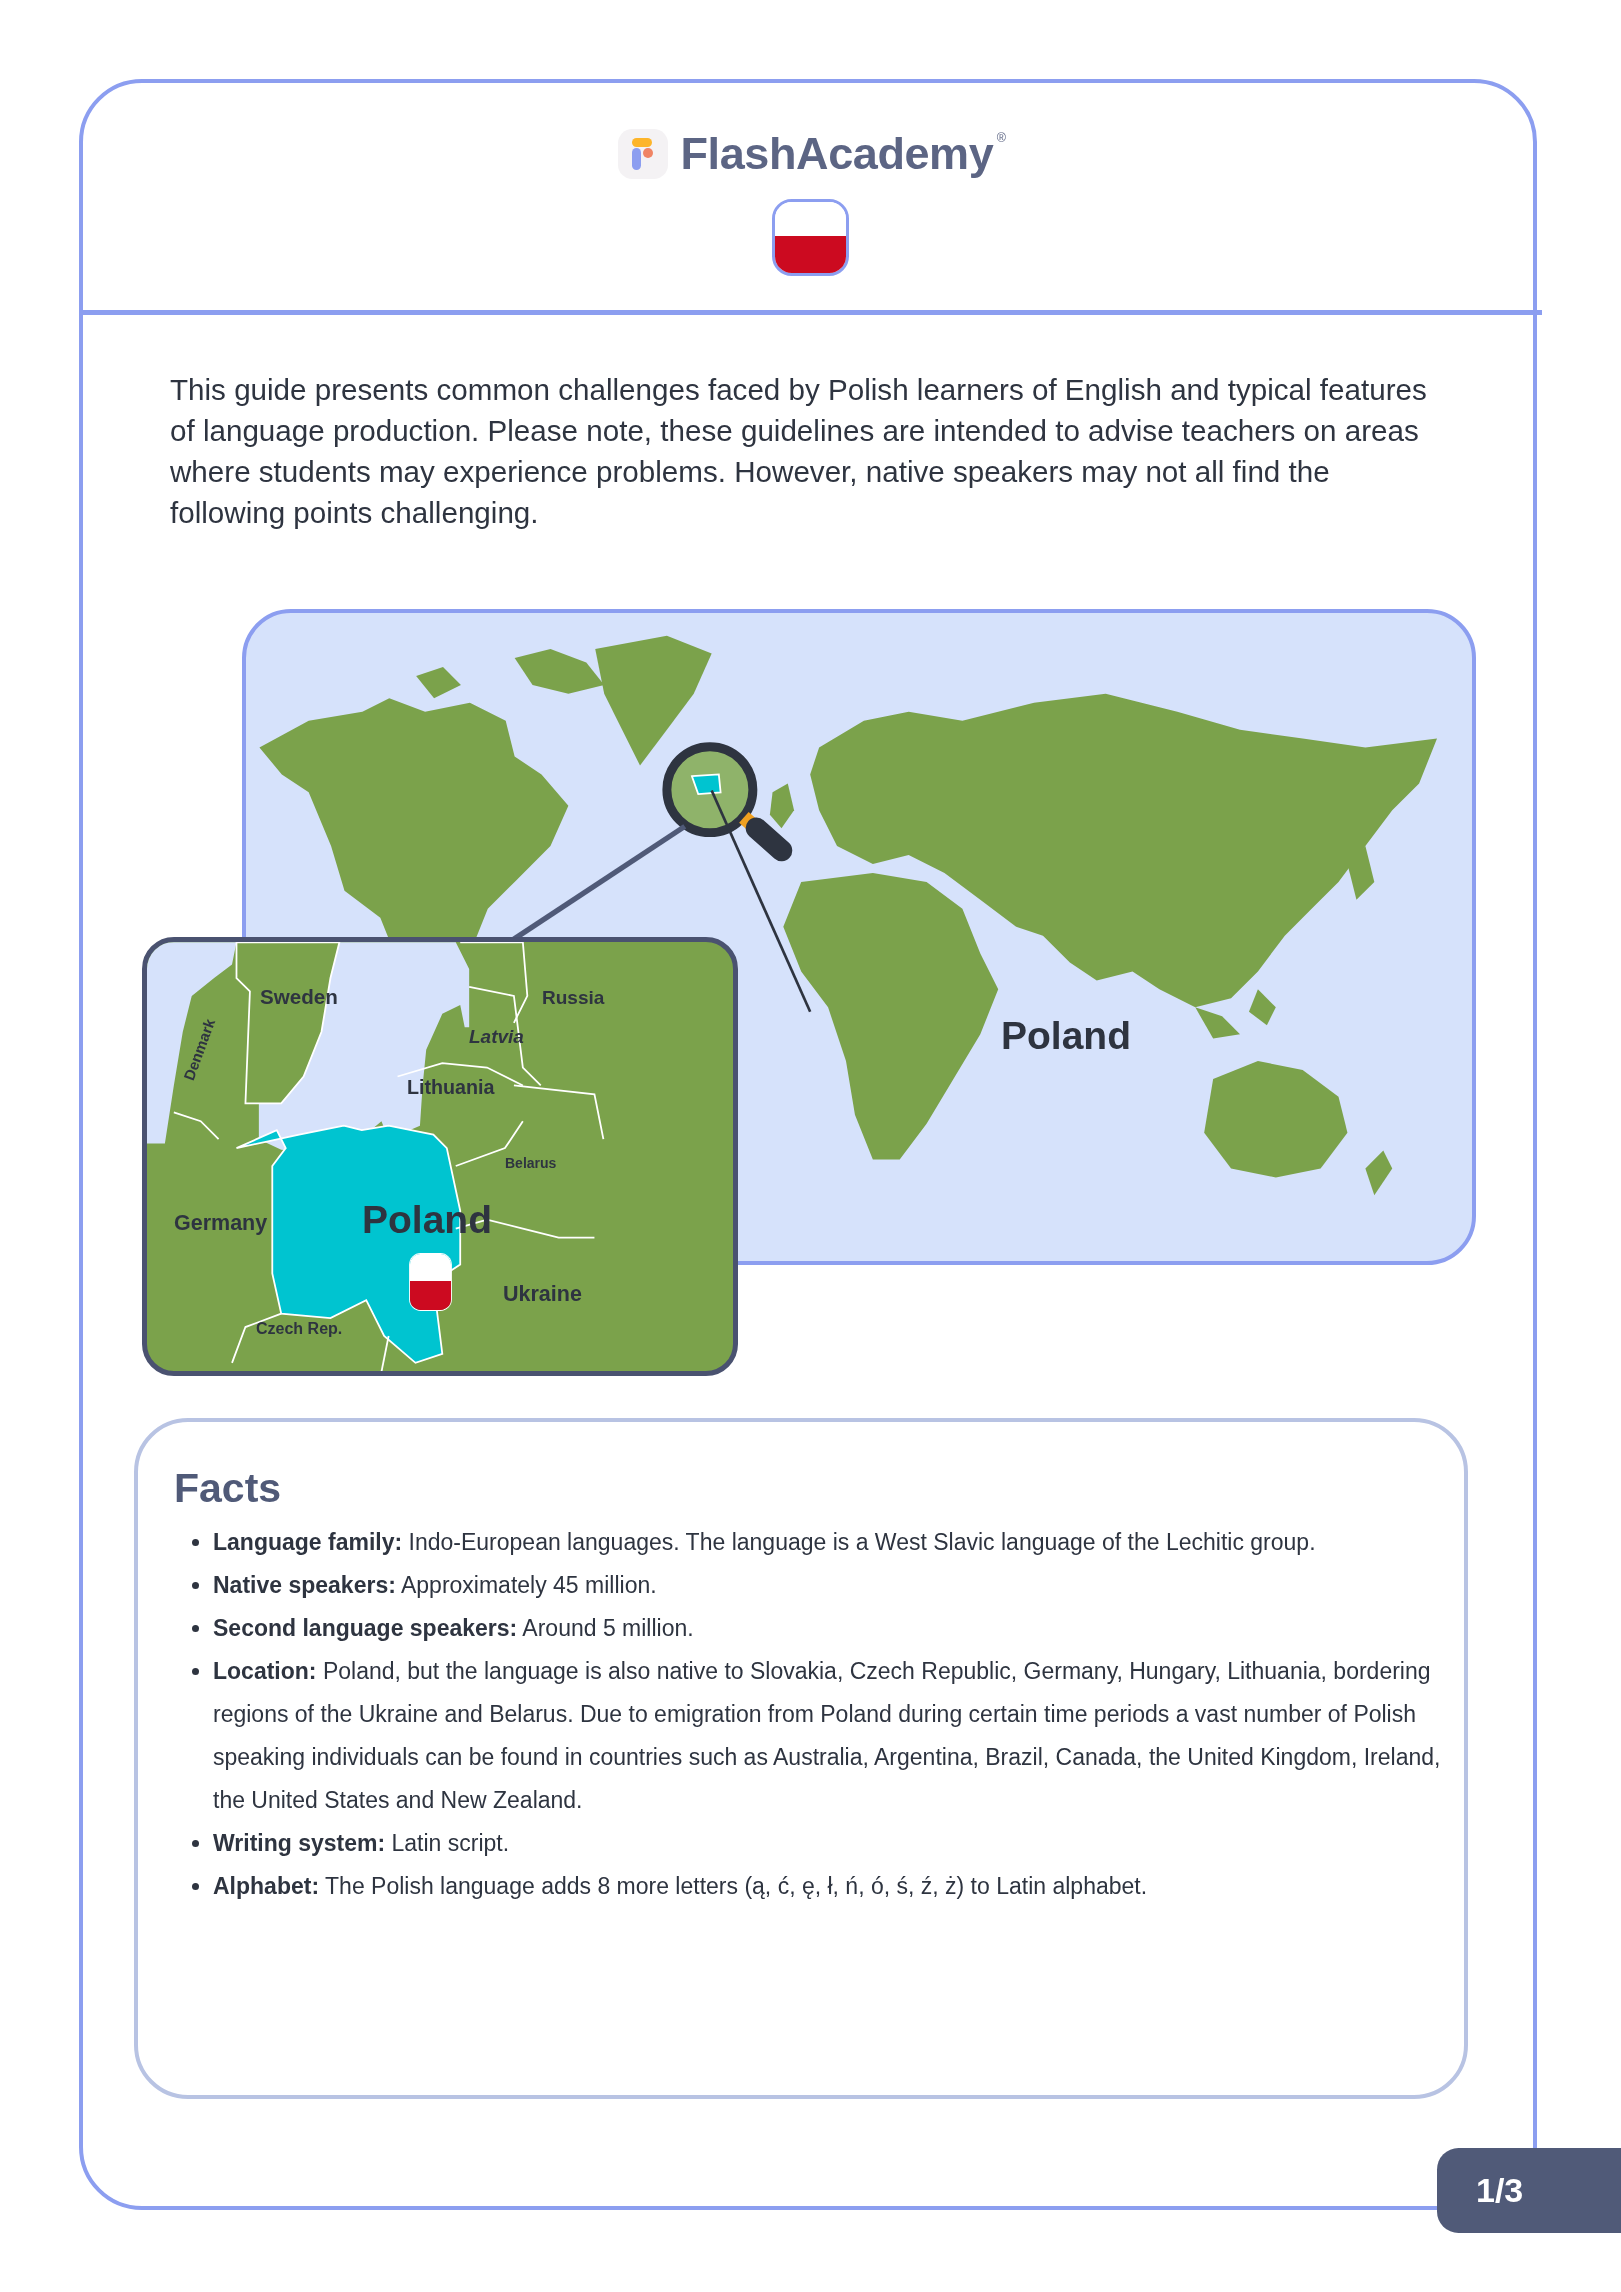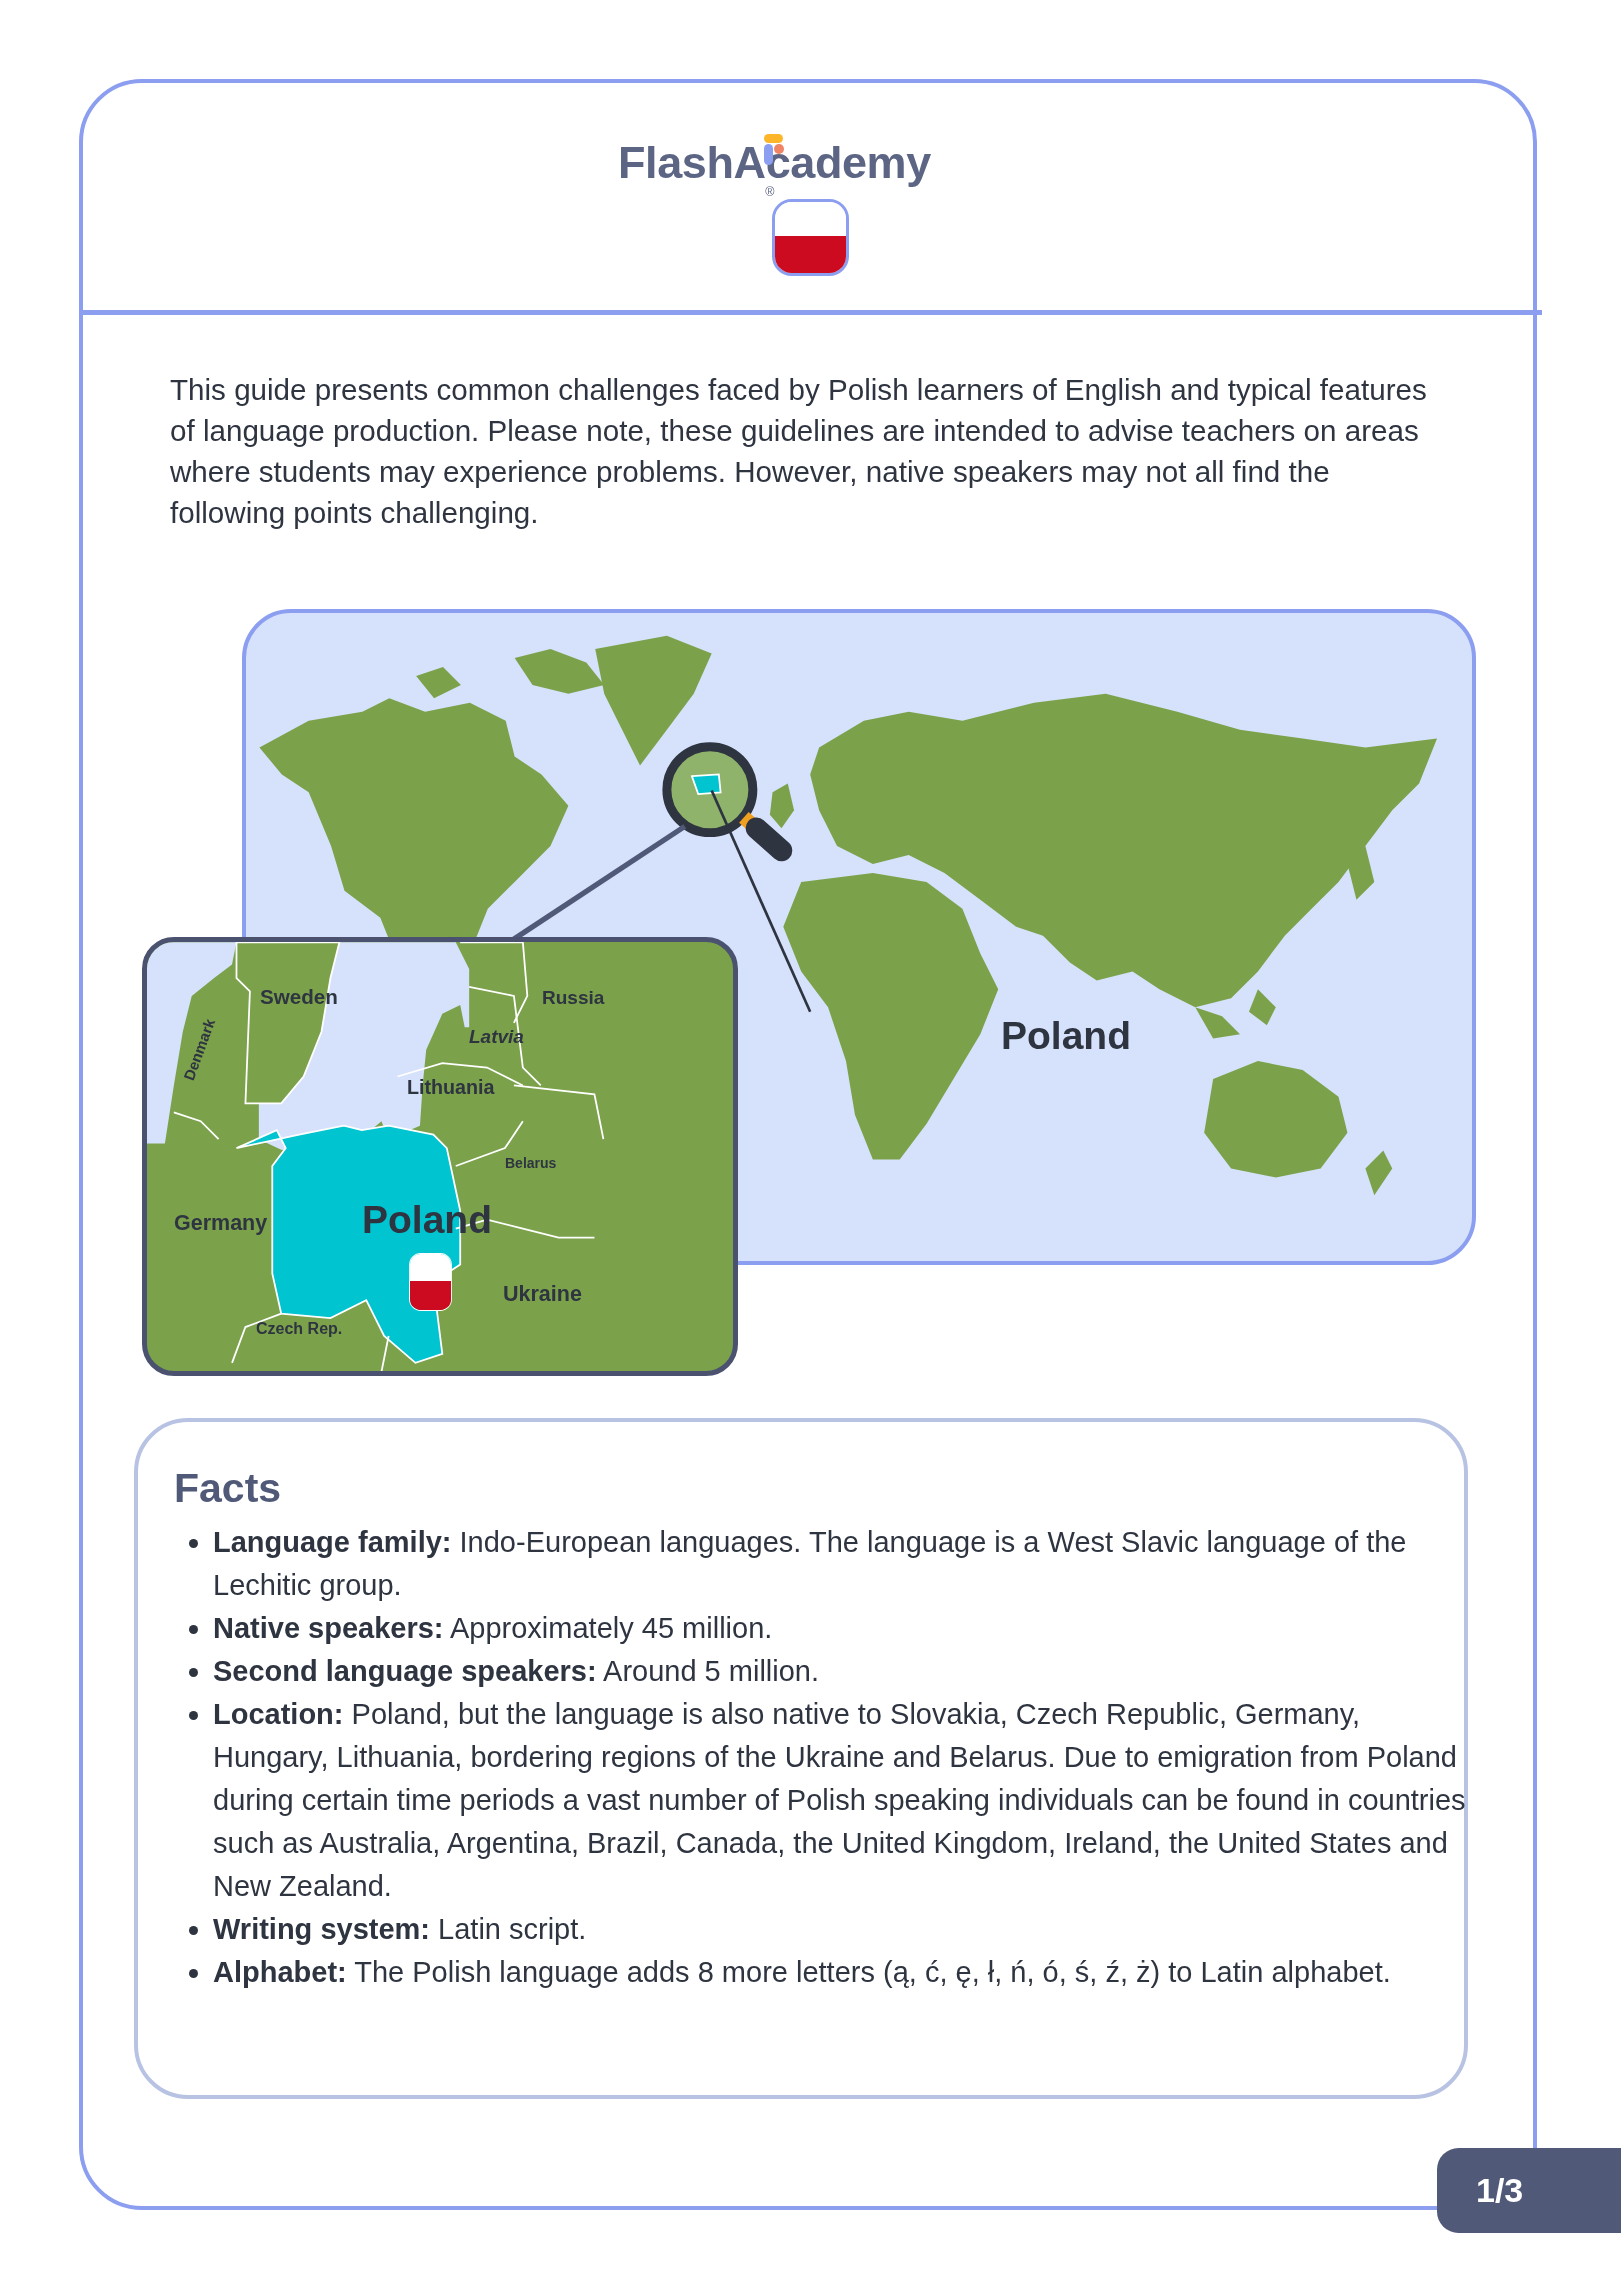--- a/index.html
+++ b/index.html
@@ -2,21 +2,21 @@
 <html style="font-size:14.3px"><head>
   <meta charset="utf-8">
   <style>
     html, body { margin: 0; padding: 0; background: #ffffff; }
     body { width: 1621px; height: 2293px; position: relative; overflow: hidden; font-family: "Liberation Sans", sans-serif; color: #2e3440; }
     .page-frame {
       position: absolute; left: 79px; top: 79px; width: 1458px; height: 2131px;
       border: 4.5px solid #8c9ef0; border-radius: 63px; box-sizing: border-box;
     }
     .header-divider { position: absolute; left: 79px; top: 310px; width: 1463px; height: 4.5px; background: #8c9ef0; }
-    .brand { position: absolute; left: 618px; top: 124px; height: 59px; display: flex; align-items: center; gap: 12.5px; flex-direction: column; }
+    .brand { position: absolute; left: 618px; top: 124px; height: 59px; display: flex; align-items: center; gap: 12.5px; }
     .brand-logo { width: 50px; height: 50px; border-radius: 14.3px; background: #f4f2f4; position: relative; }
     .brand-logo .bar { position: absolute; left: 14.3px; top: 9.9px; width: 19.7px; height: 9px; border-radius: 4.5px; background: #fdb52a; }
     .brand-logo .stem { position: absolute; left: 14.3px; top: 19.7px; width: 9px; height: 21.5px; border-radius: 4.5px; background: #8c9ef0; }
     .brand-logo .dot { position: absolute; left: 25px; top: 19.7px; width: 9.9px; height: 9.9px; border-radius: 50%; background: #f08464; }
     .brand-name { font-size: 45px; font-weight: bold; color: #5c6584; letter-spacing: -0.4px; }
     .brand-reg { font-size: 12.5px; color: #5c6584; position: relative; top: -16px; margin-left: -9px; }
     .title-row { position: absolute; left: 0; top: 199px; width: 1621px; display: flex; justify-content: center; align-items: center; gap: 27px; }
     .title { font-size: 77px; font-weight: bold; color: #2e3440; letter-spacing: -0.9px; }
     .title .lang { color: #505a78; }
     .flag { width: 77px; height: 77px; border: 3.6px solid #8c9ef0; border-radius: 19.7px; overflow: hidden; box-sizing: border-box; background: #fff; display: flex; flex-direction: column; }
@@ -24,21 +24,21 @@
     .flag .red { flex: 1.1; background: #cc0a20; }
     .intro { position: absolute; left: 170px; top: 369px; width: 1272px; font-size: 29.6px; line-height: 41px; color: #2e3440; margin: 0; }
     .world-map { position: absolute; left: 242px; top: 609px; width: 1234px; height: 656px; background: #d6e2fb; border: 4.5px solid #8c9ef0; border-radius: 49px; box-sizing: border-box; overflow: hidden; }
     .world-map svg { position: absolute; left: 0; top: 0; }
     .world-label { position: absolute; left: 1001px; top: 1014px; font-size: 39px; font-weight: bold; color: #2e3440; }
     .inset-map { position: absolute; left: 142px; top: 937px; width: 596px; height: 439px; background: #7ba24b; border: 5.4px solid #4a5270; border-radius: 32px; box-sizing: border-box; overflow: hidden; padding-left: 23px; }
     .inset-map svg { position: absolute; left: 0; top: 0; }
     .country-label { position: absolute; font-weight: bold; color: #2e3440; font-size: 20.6px; }
     .facts { position: absolute; left: 134px; top: 1418px; width: 1334px; height: 681px; border: 4.5px solid #b8c3e3; border-radius: 54px; box-sizing: border-box; }
     .facts h2 { position: absolute; left: 36px; top: 43px; margin: 0; font-size: 41px; font-weight: bold; color: #505a78; }
-    .facts ul { position: absolute; left: 36px; top: 99px; width: 1254px; margin: 0; padding: 0 0 0 39px; list-style: disc; font-size: 29px; line-height: 43px; color: #2e3440; }
+    .facts ul { position: absolute; left: 36px; top: 99px; width: 1254px; margin: 0; padding: 0 0 0 39px; list-style: disc; font-size: 23px; line-height: 43px; color: #2e3440; }
     .facts li b { font-weight: bold; }
     .page-badge { position: absolute; left: 1437px; top: 2148px; width: 188px; height: 85px; background: #505a78; border-radius: 21.5px 0 0 21.5px; color: #ffffff; font-size: 34px; font-weight: bold; display: flex; align-items: center; padding-left: 39px; box-sizing: border-box; }
   </style>
 </head>
 <body>
 
 <div class="page-frame"></div>
 <div class="header-divider"></div>
 
 <div class="brand">

